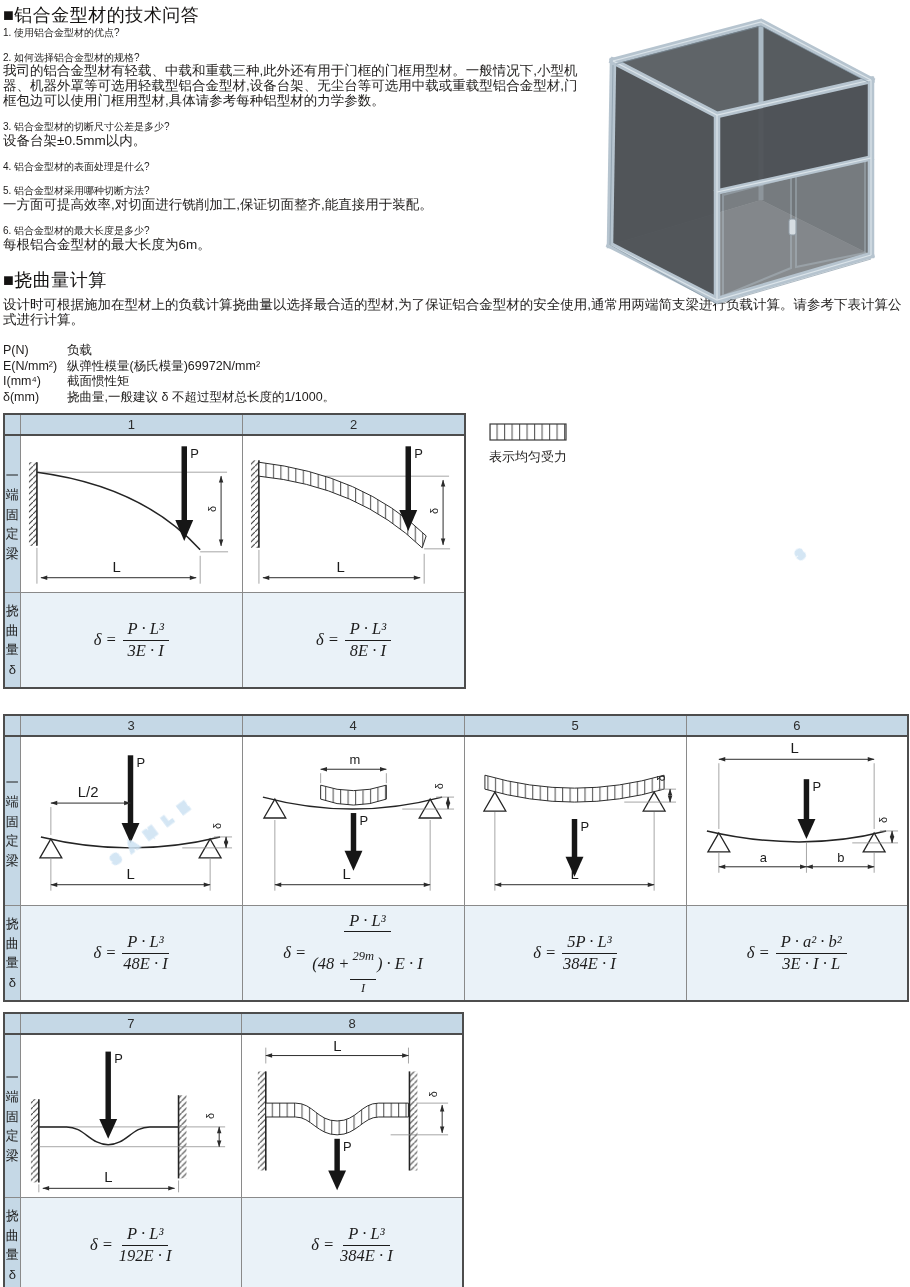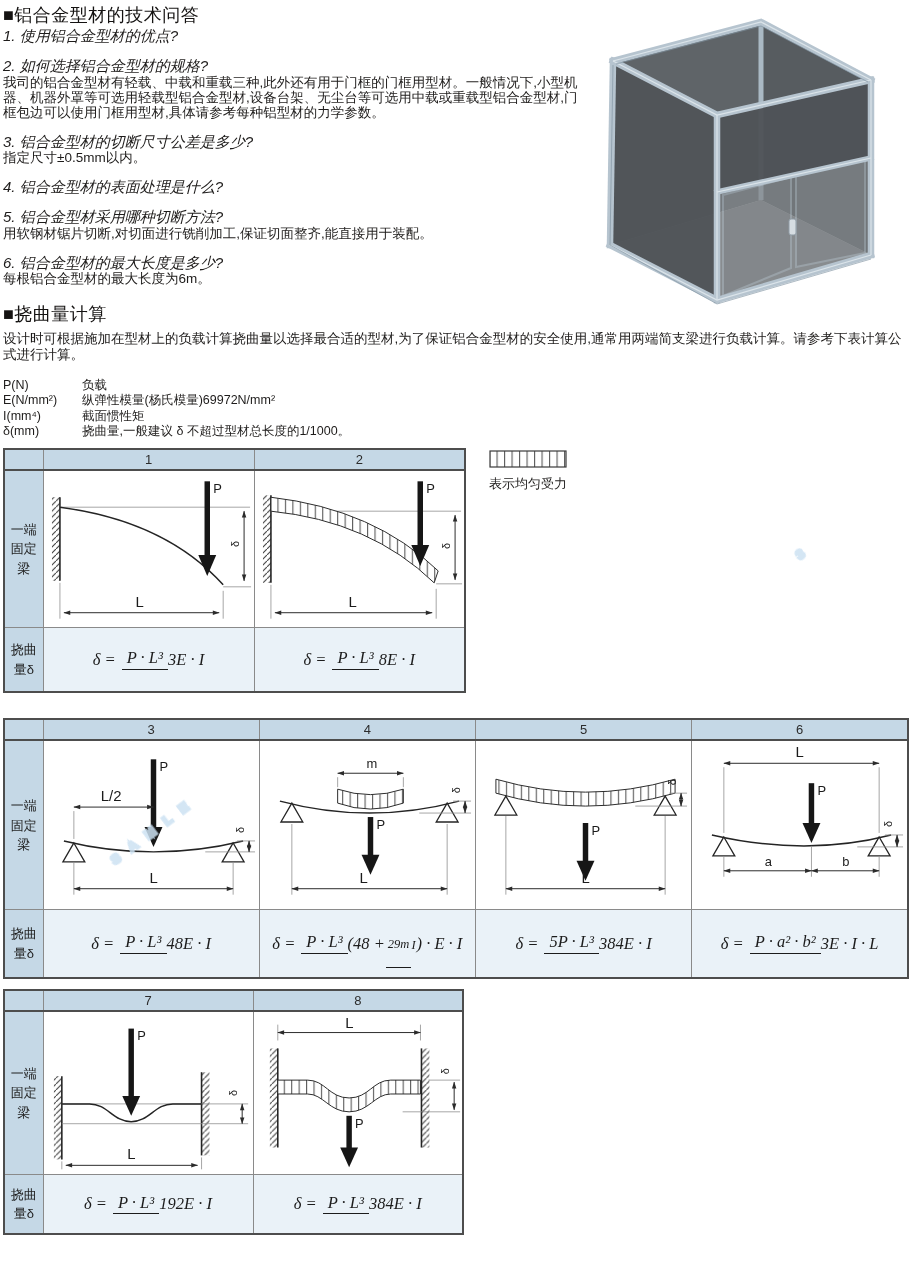--- a/index.html
+++ b/index.html
@@ -4,64 +4,64 @@
 <style>
   * { box-sizing: border-box; margin: 0; padding: 0; }
   html,body { width: 910px; height: 1287px; background: #ffffff; overflow: hidden; position: relative;
     font-family: "Liberation Sans", "DejaVu Sans", sans-serif; color: #1e1c1b; }
 
   .content { position: relative; z-index: 1; padding: 3px 0 0 3px; }
 
   h1.sec { font-size: 18px; font-weight: normal; color: #141211; letter-spacing: 0.5px; }
   .qa { width: 584px; }
   .qa-item { margin-bottom: 13px; }
-  .q { font-size: 15px; line-height: 1.15; font-style: italic; }
+  .q { font-size: 10px; line-height: 1.15; }
   .a { font-size: 13.5px; line-height: 1.12; }
 
   .sec2 { margin-top: 16px; }
   .intro { width: 906px; font-size: 13.5px; line-height: 1.14; margin-top: 5px; }
 
   .params { margin-top: 17px; font-size: 12.5px; }
-  .param-row { display: flex; margin-bottom: 2px; line-height: 1.08; gap: 15px; }
+  .param-row { display: flex; margin-bottom: 2px; line-height: 1.08; }
   .param-symbol { width: 64px; flex: 0 0 64px; }
   .param-desc { flex: 1; }
 
   
   .tbl-wrap { position: relative; }
   table.beam-table { border-collapse: collapse; table-layout: fixed; background: #fff;
     border: 2px solid #4d4d4d; }
   .t1 { width: 463px; margin-top: 9px; }
   .t2 { width: 906px; margin-top: 25px; }
   .t3 { width: 461px; margin-top: 10px; }
   .beam-table td { border: 1px solid #8a8a8a; padding: 0; vertical-align: middle; }
   .beam-table tr.hrow td { height: 21px; background: #c5d8e6; text-align: center;
     font-size: 13px; color: #2c2c2c; border-bottom: 2px solid #4d4d4d; }
-  .beam-table td.side-label { width: 39px; background: #c5d8e6; text-align: center;
+  .beam-table td.side-label { width: 16px; background: #c5d8e6; text-align: center;
     font-size: 13px; color: #1e1e1e; word-break: break-all; line-height: 1.5; padding: 8px 0; }
   .t1 tr.drow td { height: 156px; }
   .t2 tr.drow td { height: 168px; }
   .t3 tr.drow td { height: 162px; }
   .t1 tr.frow td { height: 65px; }
   .t2 tr.frow td { height: 68px; }
   .t3 tr.frow td { height: 60px; }
   .dcell { background: #fff; text-align: center; }
   .dcell svg { display: block; }
   .fcell { background: #eaf2f8; }
 
   
   .formula { display: flex; justify-content: center; align-items: center; gap: 6px;
     font-family: "Liberation Serif", serif; font-style: italic; font-size: 16.5px; color: #1c1c1c; }
-  .frac { display: inline-flex; flex-direction: row; align-items: center; }
+  .frac { display: inline-flex; flex-direction: column; align-items: center; }
   .fnum { padding: 0 5px 1px; border-bottom: 1.3px solid #1c1c1c; line-height: 1.12; white-space: nowrap; }
   .fden { padding-top: 1px; line-height: 1.12; white-space: nowrap; display: inline-flex; align-items: center; }
   .frac.inner { font-size: 12.5px; margin: 0 1px; }
   .frac.inner .fnum { padding: 16px 2px; border-bottom: 1px solid #1c1c1c; }
 
   
-  .legend { position: absolute; left: 486px; top: 2px; width: 160px; }
+  .legend { position: absolute; left: 486px; top: 10px; width: 160px; }
   .legend-label { font-size: 13px; margin-top: 3px; color: #1e1c1b; }
 
   
   svg .beam { fill: none; stroke: #242424; stroke-width: 1.5; }
   svg .solid { stroke: #242424; stroke-width: 1.6; fill: none; }
   svg .thin { stroke: #8f8f8f; stroke-width: 0.8; fill: none; }
   svg .dim { stroke: #2b2b2b; stroke-width: 1; fill: none; }
   svg .band { fill: url(#hv); stroke: #2b2b2b; stroke-width: 1; }
   svg .tri { fill: #ffffff; stroke: #242424; stroke-width: 1.3; }
   svg .load-line { stroke: #161616; stroke-width: 5.5; fill: none; }
@@ -101,28 +101,28 @@
   <div class="qa">
     <div class="qa-item">
       <div class="q">1. 使用铝合金型材的优点?</div>
     </div>
     <div class="qa-item">
       <div class="q">2. 如何选择铝合金型材的规格?</div>
       <div class="a">我司的铝合金型材有轻载、中载和重载三种,此外还有用于门框的门框用型材。一般情况下,小型机器、机器外罩等可选用轻载型铝合金型材,设备台架、无尘台等可选用中载或重载型铝合金型材,门框包边可以使用门框用型材,具体请参考每种铝型材的力学参数。</div>
     </div>
     <div class="qa-item">
       <div class="q">3. 铝合金型材的切断尺寸公差是多少?</div>
-      <div class="a">指定尺寸±0.5mm以内。</div>
+      <div class="a">设备台架±0.5mm以内。</div>
     </div>
     <div class="qa-item">
       <div class="q">4. 铝合金型材的表面处理是什么?</div>
     </div>
     <div class="qa-item">
       <div class="q">5. 铝合金型材采用哪种切断方法?</div>
-      <div class="a">用软钢材锯片切断,对切面进行铣削加工,保证切面整齐,能直接用于装配。</div>
+      <div class="a">一方面可提高效率,对切面进行铣削加工,保证切面整齐,能直接用于装配。</div>
     </div>
     <div class="qa-item">
       <div class="q">6. 铝合金型材的最大长度是多少?</div>
       <div class="a">每根铝合金型材的最大长度为6m。</div>
     </div>
   </div>
 
   <h1 class="sec sec2">■挠曲量计算</h1>
   <div class="intro">设计时可根据施加在型材上的负载计算挠曲量以选择最合适的型材,为了保证铝合金型材的安全使用,通常用两端简支梁进行负载计算。请参考下表计算公式进行计算。</div>
 

